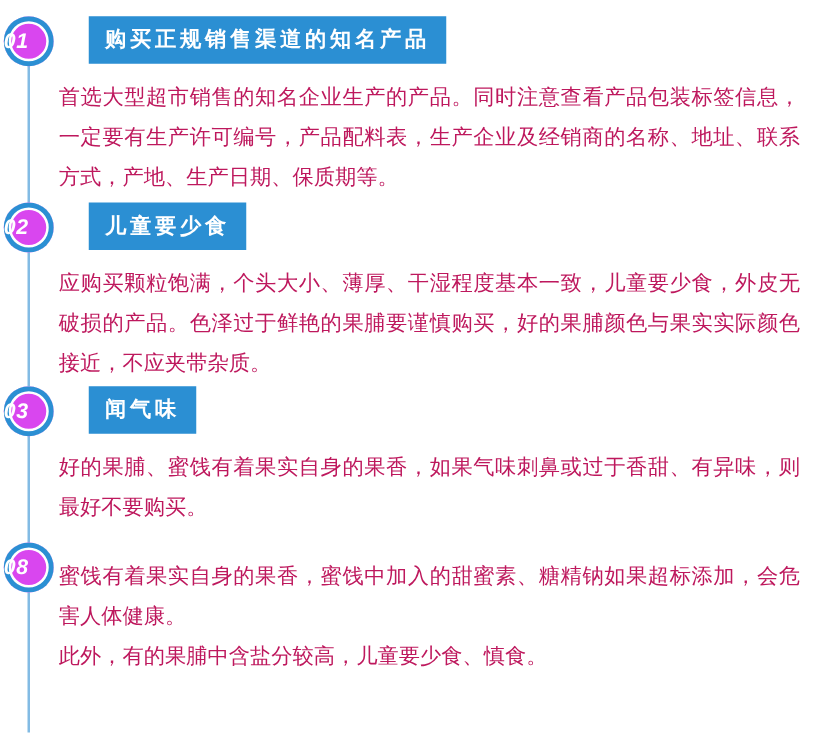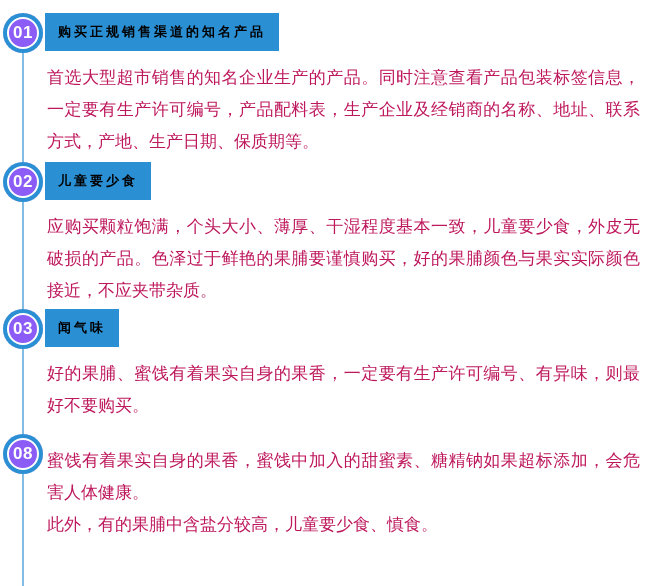--- a/index.html
+++ b/index.html
@@ -30,35 +30,35 @@
     .section-2 { top: 162px; }
     .section-3 { top: 309px; }
     .section-4 { top: 434px; }
     .badge {
       position: absolute;
       left: 3px;
       top: 0;
       width: 40px;
       height: 40px;
       border-radius: 50%;
-      background: #8b5cf6;
+      background: #d946ef;
       box-shadow: inset 0 0 0 4px #2b8fd3, inset 0 0 0 6px #ffffff;
       color: #ffffff;
       font-size: 17px;
       font-weight: bold;
       line-height: 40px;
-      text-align: center;
       letter-spacing: 0.5px;
+      font-style: italic;
     }
     .header-bar {
       display: inline-block;
-      margin-left: 45px;
+      margin-left: 71px;
       background: #2b8fd3;
-      color: #000000;
-      font-size: 13px;
+      color: #ffffff;
+      font-size: 17px;
       font-weight: bold;
       letter-spacing: 3px;
       line-height: 22px;
       padding: 8px 13px;
       white-space: nowrap;
     }
     .body-text {
       margin-left: 47px;
       width: 593px;
       font-size: 17px;
@@ -82,20 +82,20 @@
 
 <div class="section section-2">
   <div class="badge">02</div>
   <div class="header-bar">儿童要少食</div>
   <div class="body-text para-first">应购买颗粒饱满，个头大小、薄厚、干湿程度基本一致，儿童要少食，外皮无破损的产品。色泽过于鲜艳的果脯要谨慎购买，好的果脯颜色与果实实际颜色接近，不应夹带杂质。</div>
 </div>
 
 <div class="section section-3">
   <div class="badge">03</div>
   <div class="header-bar">闻气味</div>
-  <div class="body-text para-first">好的果脯、蜜饯有着果实自身的果香，一定要有生产许可编号、有异味，则最好不要购买。</div>
+  <div class="body-text para-first">好的果脯、蜜饯有着果实自身的果香，如果气味刺鼻或过于香甜、有异味，则最好不要购买。</div>
 </div>
 
 <div class="section section-4">
   <div class="badge">08</div>
   <div class="body-text para-first">蜜饯有着果实自身的果香，蜜饯中加入的甜蜜素、糖精钠如果超标添加，会危害人体健康。</div>
   <div class="body-text para-next">此外，有的果脯中含盐分较高，儿童要少食、慎食。</div>
 </div>
 
 </body></html>

